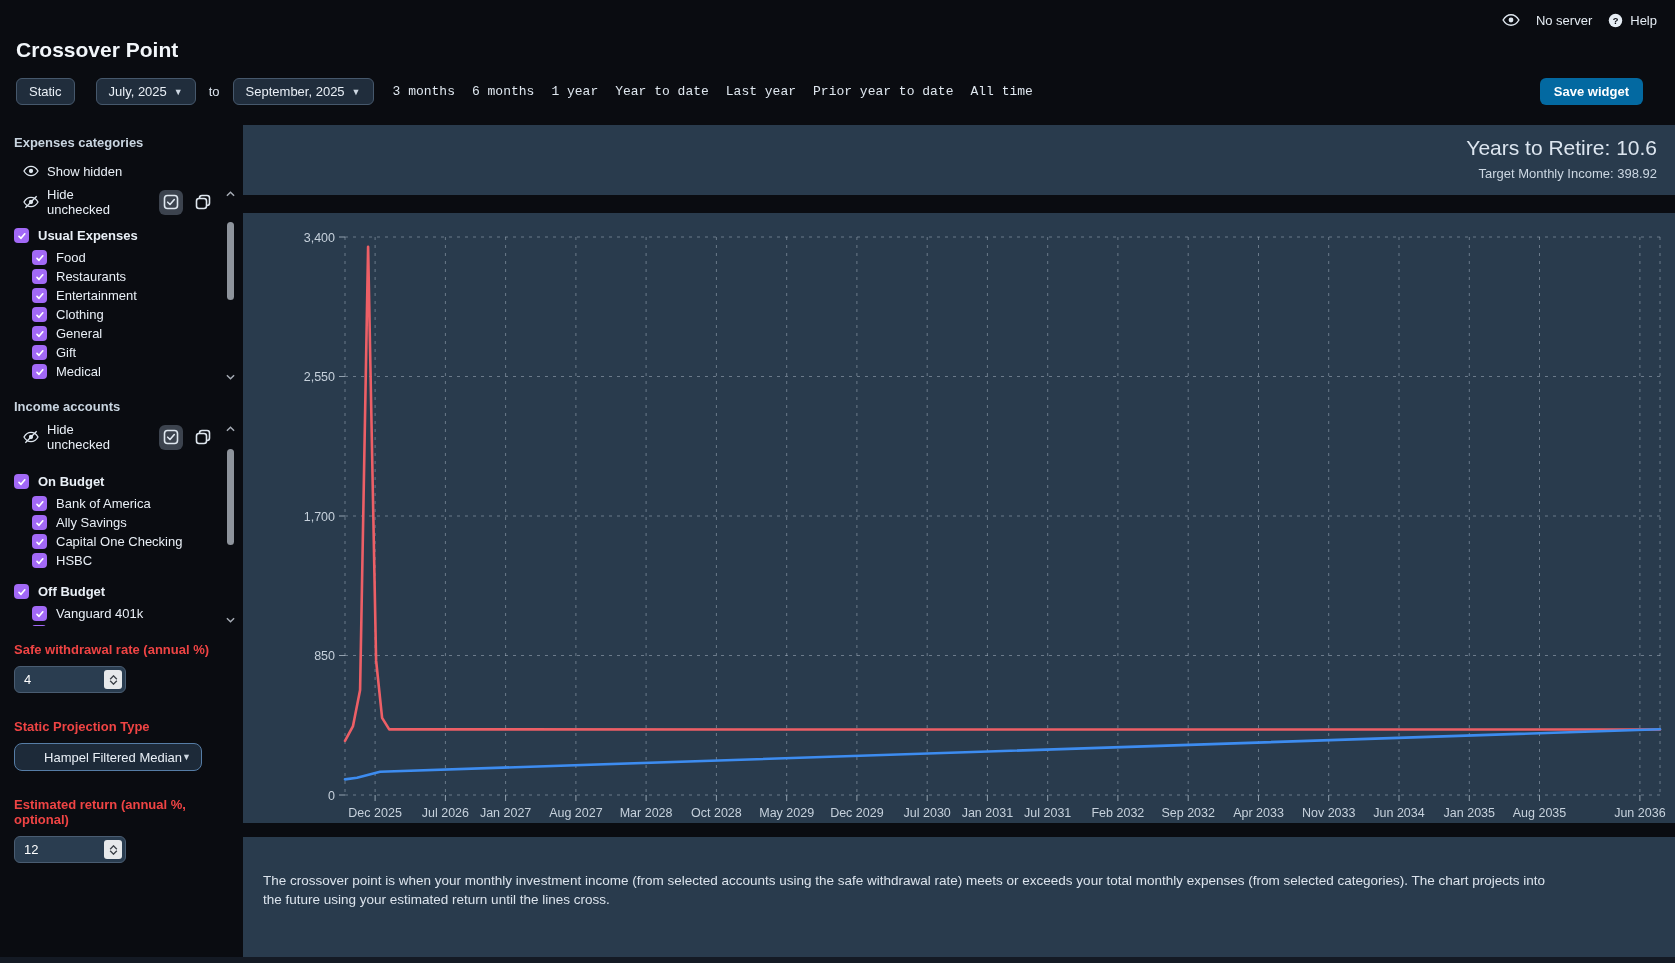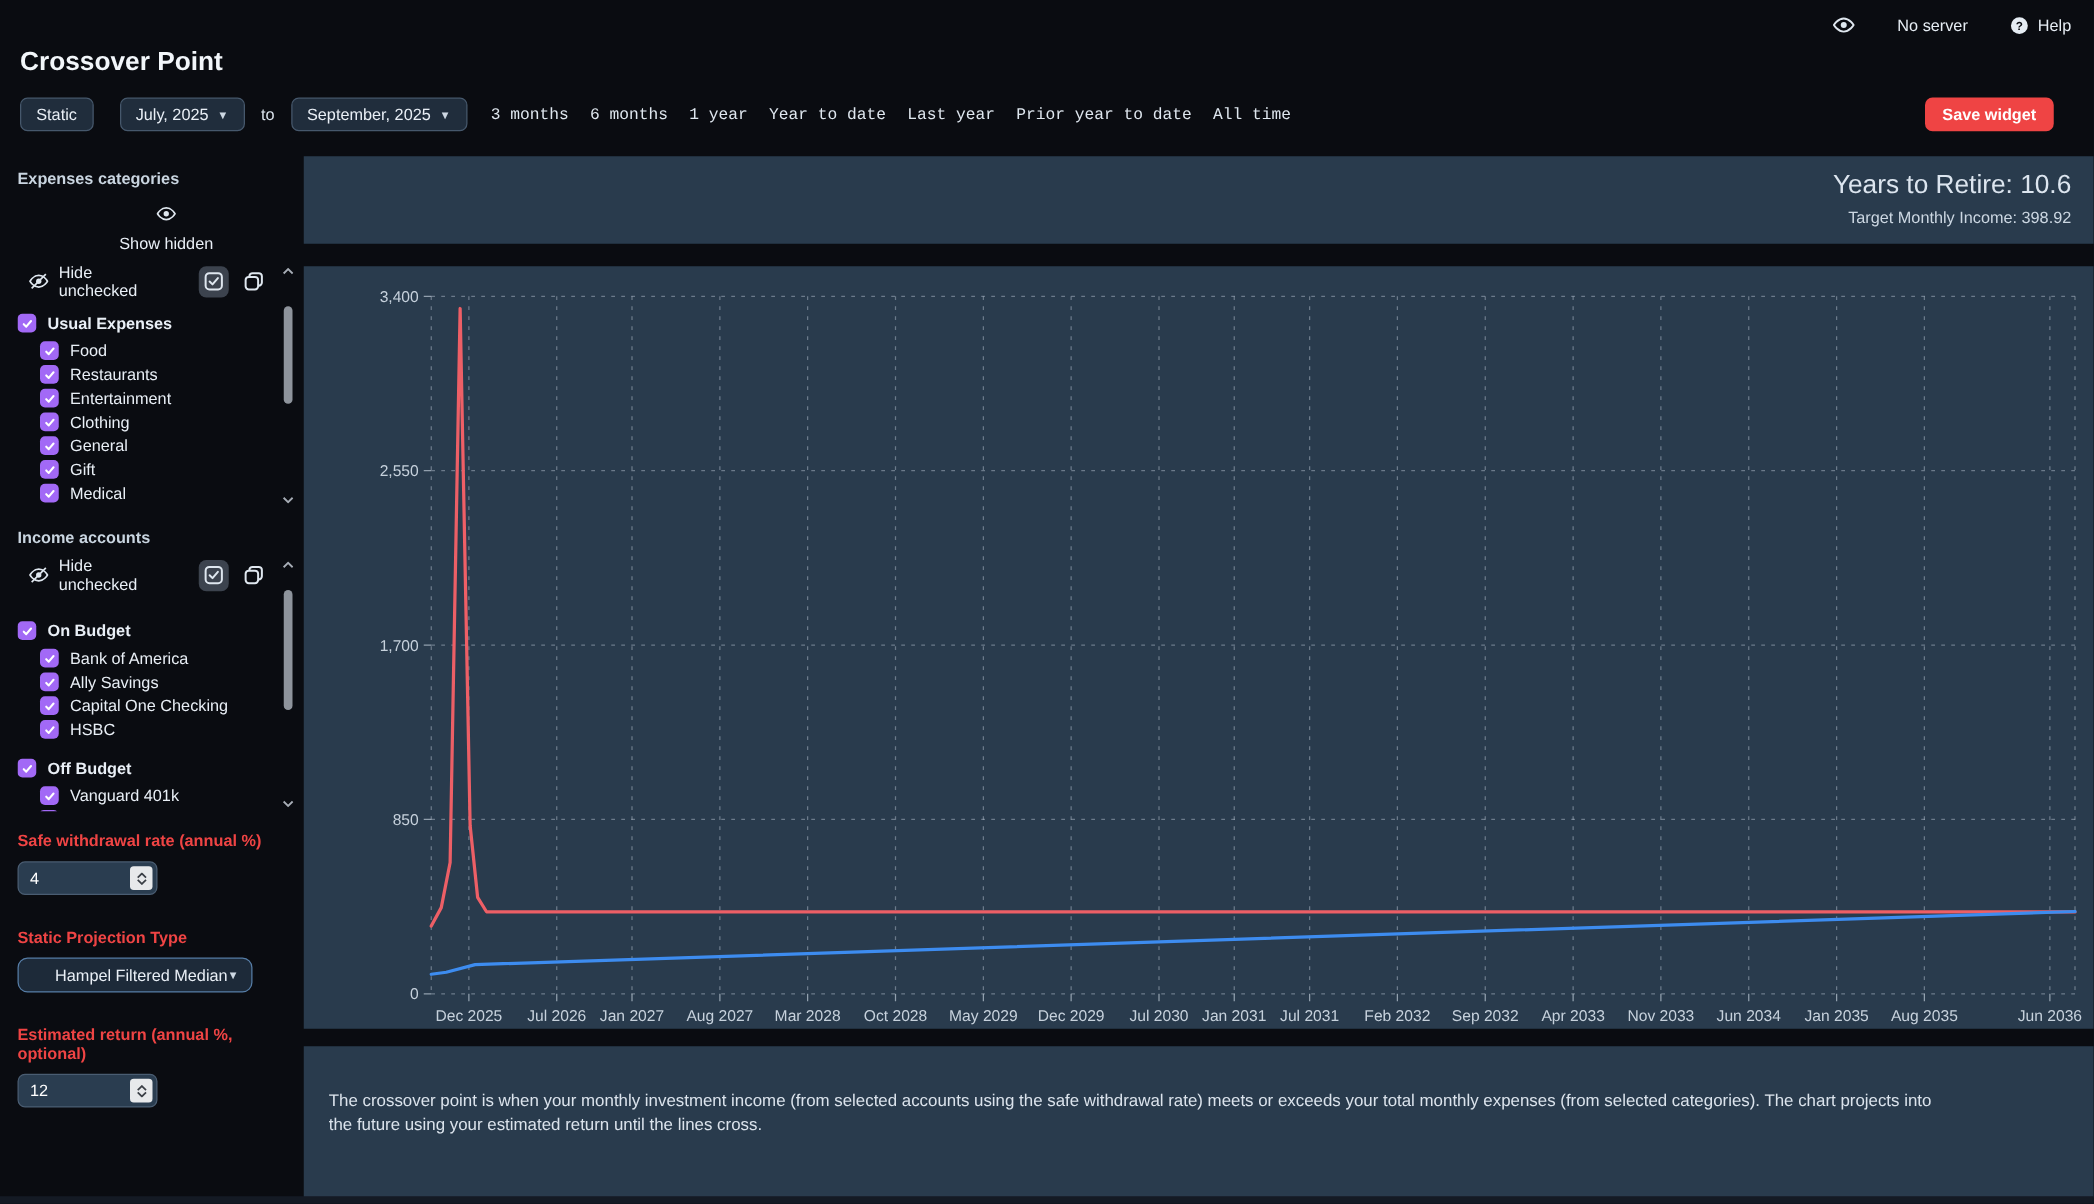--- a/index.html
+++ b/index.html
@@ -1,37 +1,37 @@
 <!DOCTYPE html>
 <html><head>
 <meta charset="utf-8">
 <style>
   * { margin:0; padding:0; box-sizing:border-box; }
   html,body { width:1675px; height:963px; overflow:hidden; background:#0a0c11;
     font-family:"Liberation Sans", sans-serif; color:#e9eff6; }
   .topbar { height:30px; display:flex; justify-content:flex-end; align-items:center;
-    gap:34px; padding:10px 18px 0 1px; font-size:13px; color:#e6edf4; }
+    gap:16px; padding:10px 18px 0 1px; font-size:13px; color:#e6edf4; }
   .topbar .item { display:flex; align-items:center; gap:7px; cursor:pointer; }
   .icon { display:inline-flex; align-items:center; justify-content:center; color:#dfe7ef; }
   .page-title { font-size:21px; font-weight:bold; color:#f2f6fa; margin:8px 0 16px 16px; }
   .toolbar { display:flex; align-items:center; gap:13px; padding:0 16px; margin-bottom:20px; }
   .btn { height:27px; display:inline-flex; align-items:center; gap:7px; padding:0 12px;
     background:#202d3c; border:1px solid #46586c; border-radius:6px; font-size:13px;
     color:#e9eff6; cursor:pointer; }
   .caret { font-size:9px; color:#cdd7e2; }
   .to-word { font-size:13px; color:#dbe3ec; }
   .range-link { font-size:13px; color:#dfe7ef; cursor:pointer; padding:0 2px;font-family:Liberation Mono, monospace; }
   .save-btn { margin-left:auto; margin-right:16px; height:27px; padding:0 14px;
-    background:#ef4444; border:none; border-radius:6px; color:#fff; font-size:13px;
+    background:#0369a1; border:none; border-radius:6px; color:#fff; font-size:13px;
     font-weight:bold; cursor:pointer; }
   .content { display:flex; height:833px; }
   .sidebar { width:243px; flex:none; padding:0 0 0 14px; }
   .side-heading { font-size:13px; font-weight:bold; color:#c9d5e0; margin-top:10px; }
   .side-row { display:flex; align-items:center; gap:8px; font-size:13px; color:#e9eff6;
-    margin-top:13px; cursor:pointer;flex-direction:column; }
+    margin-top:13px; cursor:pointer; }
   .listwrap { position:relative; padding-right:28px; }
   .tools-row { display:flex; align-items:center; gap:8px; margin-top:9px; height:28px; }
   .tools-row .label { font-size:13px; cursor:pointer; }
   .sq-btn { width:25px; height:25px; border-radius:6px; display:flex; align-items:center;
     justify-content:center; color:#f0f3f7; cursor:pointer; background:transparent; border:none; }
   .sq-btn.active { background:#3c434e; }
   .sq-btn:first-of-type { margin-left:14px; }
   .cat-list { overflow:hidden; margin-top:7px; }
   .cat-list.h1 { height:160px; }
   .cat-list.h2 { height:168px; }

